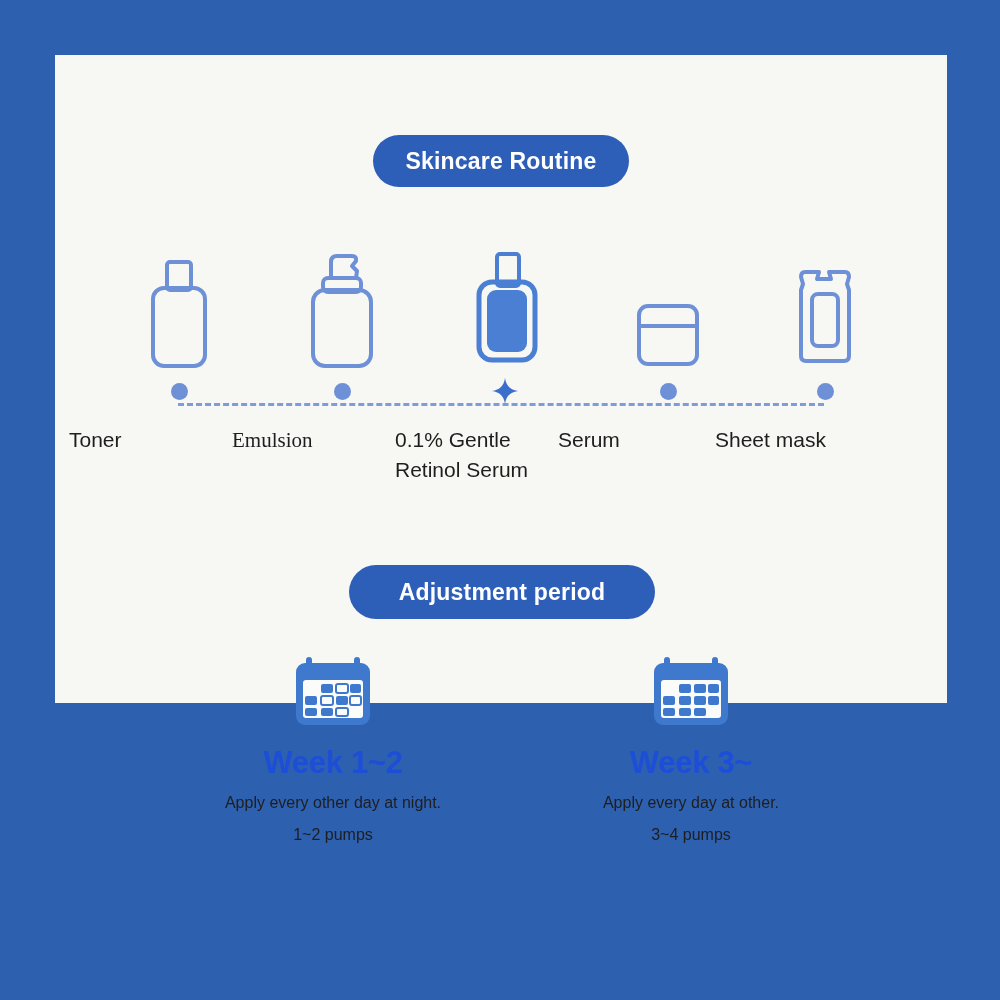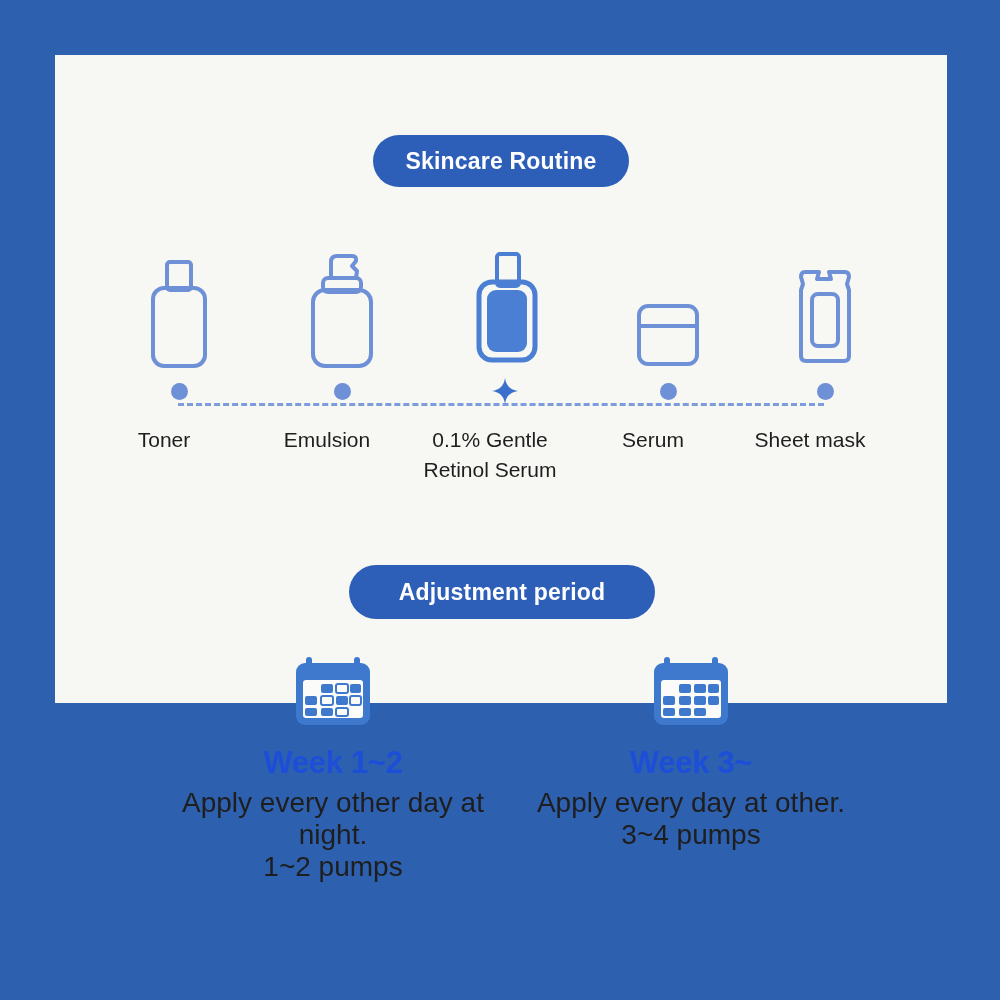--- a/index.html
+++ b/index.html
@@ -105,21 +105,21 @@
   .star {
     width: 26px;
     height: 26px;
     margin-top: -5px;
   }
 
   .step-label {
     position: absolute;
     top: 185px;
     width: 190px;
-    text-align: center;
+    text-align: left;
     font-size: 21px;
     line-height: 30px;
     color: #1E1E1E;
     margin-left: -15px;
   }
 
   
   .periods {
     position: absolute;
     left: 0;
@@ -139,21 +139,21 @@
     justify-content: center;
   }
   .period-title {
     font-size: 31px;
     font-weight: bold;
     color: #1d4ed8;
     margin-top: 10px;
     letter-spacing: -0.3px;
   }
   .period-desc {
-    font-size: 28px;
+    font-size: 16px;
     line-height: 32px;
     color: #1E1E1E;
     margin-top: 6px;
   }
 </style>
 </head>
 <body>
 
 <div class="frame">
   <div class="card">
@@ -182,21 +182,21 @@
           <svg width="76" height="118" viewBox="0 0 76 118">
             <path d="M27 26 L27 10 Q27 4 33 4 L48 4 Q53 4 52 9 L48 14 L53 19 L52 26" fill="none" stroke="#6D90D6" stroke-width="4" stroke-linejoin="round" stroke-linecap="round"></path>
             <rect x="19" y="26" width="38" height="14" rx="5" fill="none" stroke="#6D90D6" stroke-width="4"></rect>
             <rect x="9" y="38" width="58" height="76" rx="12" fill="none" stroke="#6D90D6" stroke-width="4"></rect>
           </svg>
         </div>
       </div>
       <div class="marker-wrap" style="left:207px;">
         <div class="dot"></div>
       </div>
-      <div class="step-label" style="left:192px;">Emulsion</div>
+      <div class="step-label" style="left:192px;font-family:Liberation Serif, serif;">Emulsion</div>
 
       <div class="step" style="left:370px;">
         <div class="step-icon">
           <svg width="80" height="120" viewBox="0 0 80 120">
             <rect x="32" y="4" width="22" height="32" rx="3" fill="none" stroke="#4A7FD4" stroke-width="4"></rect>
             <rect x="14" y="32" width="56" height="78" rx="13" fill="none" stroke="#4A7FD4" stroke-width="5"></rect>
             <rect x="22" y="40" width="40" height="62" rx="9" fill="#4A7FD4"></rect>
           </svg>
         </div>
       </div>

